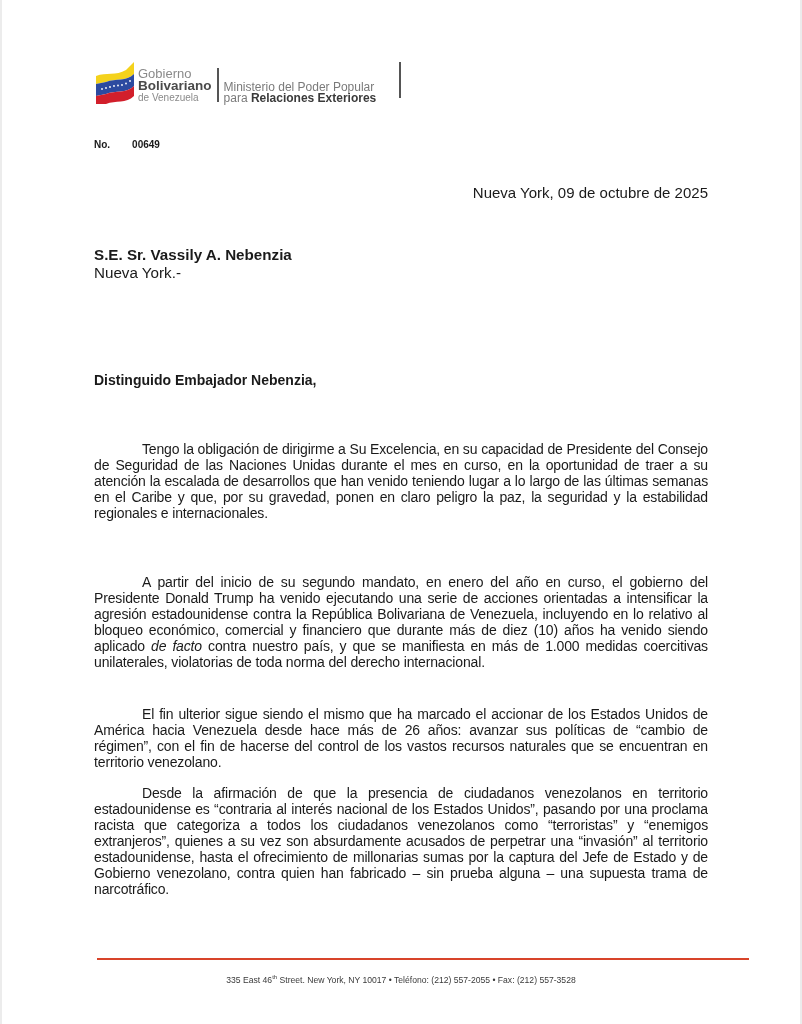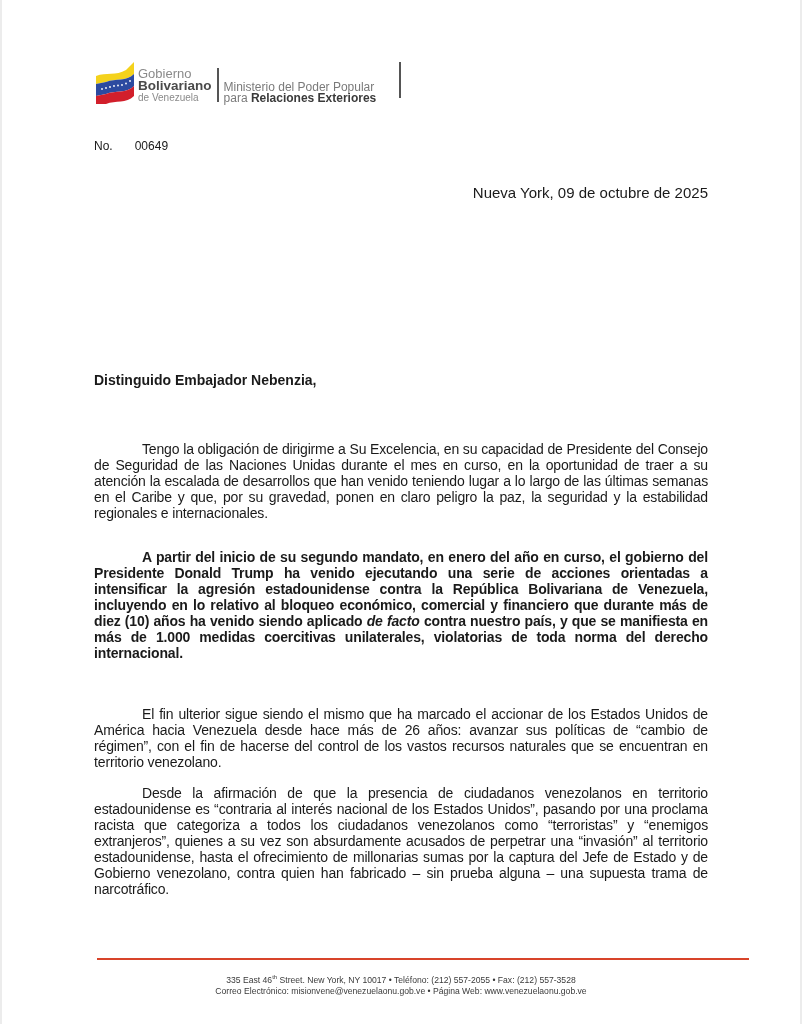--- a/index.html
+++ b/index.html
@@ -19,36 +19,36 @@
   .gov .l2 { font-size: 13.5px; font-weight: bold; color: #4a4a4a; }
   .gov .l3 { font-size: 10px; color: #8a8a8a; }
   .vsep { width: 2px; background: #555; margin: 0 5px; }
   .vsep.a { height: 34px; margin-top: 10px; }
   .vsep.b { height: 36px; margin-top: 4px; }
   .ministry { margin-top: 24px; font-size: 12px; line-height: 11px; color: #7a7a7a; margin-right: 18px; }
   .ministry b { color: #3a3a3a; }
   .mission { margin-top: 10px; font-size: 9.2px; line-height: 12px; color: #8a8a8a; }
 
   
-  .docno { position: absolute; left: 94px; top: 139px; font-weight: normal; font-size: 12px; }
+  .docno { position: absolute; left: 94px; top: 139px; font-weight: bold; font-size: 10px; }
   .docno span.num { margin-left: 22px; }
   .place-date { position: absolute; right: 94px; top: 184px; font-size: 15px; }
 
   .addressee { position: absolute; left: 94px; top: 246px; font-size: 15.2px; line-height: 17.6px; }
   .addressee .name { font-weight: bold; }
 
   .salutation { position: absolute; left: 94px; top: 372px; font-weight: bold; font-size: 14px; }
 
   .para {
     position: absolute; left: 94px; width: 614px;
     font-size: 14px; line-height: 16px; text-align: justify;
     text-indent: 48px; letter-spacing: -0.15px;
   }
   .p1 { top: 427px; }
-  .p2 { top: 535px; font-weight: bold; }
+  .p2 { top: 560px; }
   .p3 { top: 682px; margin-top: 24px; }
   .p4 { top: 771px; }
 
   
   .footer-rule { position: absolute; left: 97px; top: 958px; width: 652px; height: 2px; background: #d8442a; }
   .footer { position: absolute; left: 0; width: 802px; top: 972px; text-align: center; font-size: 8.6px; line-height: 11.5px; color: #3a3a3a; }
   .footer sup { font-size: 6px; }
 </style>
 </head>
 <body>
@@ -85,26 +85,27 @@
   <div class="vsep b"></div>
 </header>
 
 <div class="docno">
   <span>No.</span><span class="num">00649</span>
 </div>
 
 <div class="place-date">Nueva York, 09 de octubre de 2025</div>
 
 <div class="addressee">
+  <div class="name">S.E. Sr. Vassily A. Nebenzia</div>
+  <div>Nueva York.-</div>
 </div>
 
 <div class="salutation">Distinguido Embajador Nebenzia,</div>
 
 <p class="para p1">Tengo la obligación de dirigirme a Su Excelencia, en su capacidad de Presidente del Consejo de Seguridad de las Naciones Unidas durante el mes en curso, en la oportunidad de traer a su atención la escalada de desarrollos que han venido teniendo lugar a lo largo de las últimas semanas en el Caribe y que, por su gravedad, ponen en claro peligro la paz, la seguridad y la estabilidad regionales e internacionales.</p>
 <p class="para p2"><span>A partir del inicio de su segundo mandato, en enero del año en curso, el gobierno del Presidente Donald Trump ha venido ejecutando una serie de acciones orientadas a intensificar la agresión estadounidense contra la República Bolivariana de Venezuela, incluyendo en lo relativo al bloqueo económico, comercial y financiero que durante más de diez (10) años ha venido siendo aplicado </span><i>de facto</i><span> contra nuestro país, y que se manifiesta en más de 1.000 medidas coercitivas unilaterales, violatorias de toda norma del derecho internacional.</span></p>
 <p class="para p3">El fin ulterior sigue siendo el mismo que ha marcado el accionar de los Estados Unidos de América hacia Venezuela desde hace más de 26 años: avanzar sus políticas de “cambio de régimen”, con el fin de hacerse del control de los vastos recursos naturales que se encuentran en territorio venezolano.</p>
 <p class="para p4">Desde la afirmación de que la presencia de ciudadanos venezolanos en territorio estadounidense es “contraria al interés nacional de los Estados Unidos”, pasando por una proclama racista que categoriza a todos los ciudadanos venezolanos como “terroristas” y “enemigos extranjeros”, quienes a su vez son absurdamente acusados de perpetrar una “invasión” al territorio estadounidense, hasta el ofrecimiento de millonarias sumas por la captura del Jefe de Estado y de Gobierno venezolano, contra quien han fabricado – sin prueba alguna – una supuesta trama de narcotráfico.</p>
 
 <div class="footer-rule"></div>
 <footer class="footer">
   <div><span>335 East 46</span><sup>th</sup><span> Street. New York, NY 10017 • Teléfono: (212) 557-2055 • Fax: (212) 557-3528</span></div>
-  <div>Correo Electrónico: misionvene@venezuelaonu.gob.ve • Página Web: www.venezuelaonu.gob.ve</div>
 </footer>
 
 </body></html>

